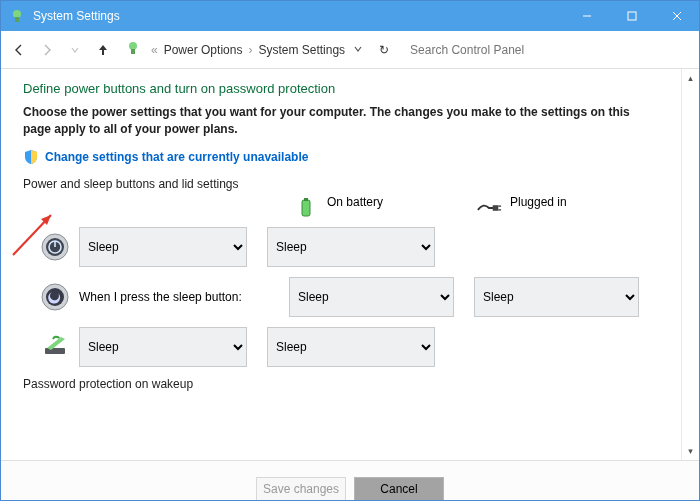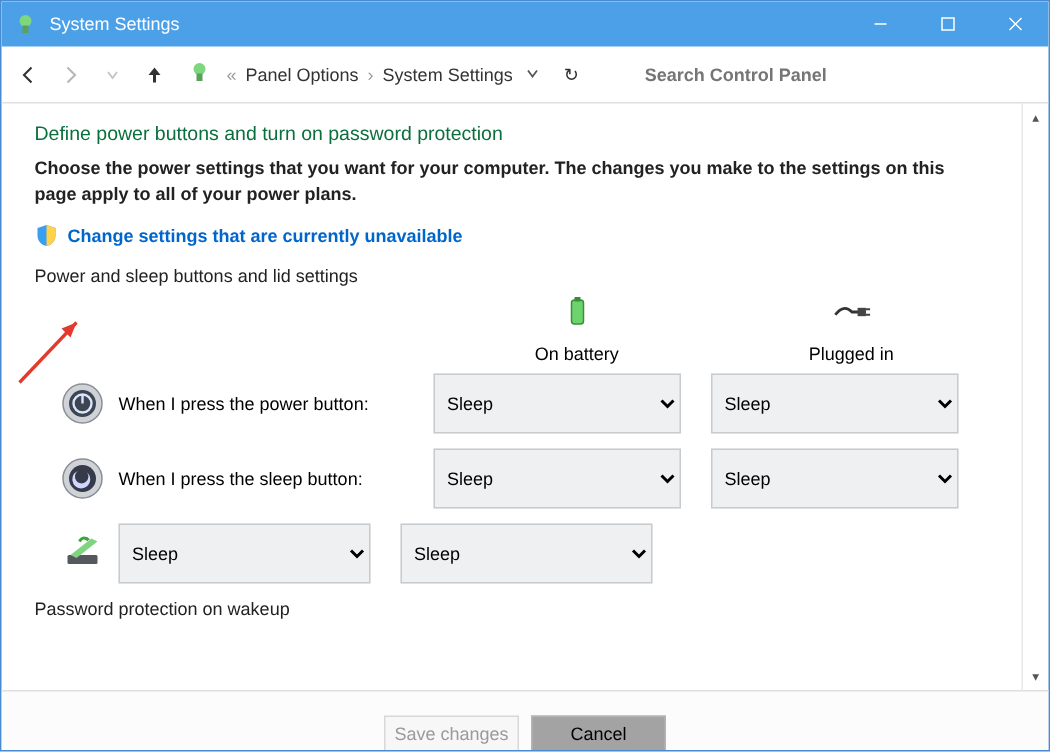--- a/index.html
+++ b/index.html
@@ -10,33 +10,33 @@
 .titlebar .spacer { flex: 1; }
 .titlebar .winbtn { width: 45px; height: 30px; display: flex; align-items: center; justify-content: center; cursor: pointer; }
 .titlebar .winbtn svg { stroke: #fff; fill: none; }
 .toolbar { height: 38px; border-bottom: 1px solid #e0e0e0; display: flex; align-items: center; padding: 0 6px; gap: 4px; font-size: 12px; color: #333; }
 .toolbar .navbtn { width: 24px; height: 24px; display: flex; align-items: center; justify-content: center; cursor: pointer; }
 .toolbar .navbtn.disabled { opacity: 0.35; cursor: default; }
 .toolbar .sep { color: #999; margin: 0 2px; }
 .toolbar .crumb { cursor: pointer; }
 .toolbar .dropdown { margin-left: 4px; cursor: pointer; }
 .toolbar .refresh { margin-left: 6px; cursor: pointer; width: 22px; text-align:center; }
-.toolbar .search { flex: 1; margin-left: 27px; border: 1px solid transparent; padding: 4px 6px; color: #888; font-size: 12px; font-weight: bold; }
+.toolbar .search { flex: 1; margin-left: 4px; border: 1px solid transparent; padding: 4px 6px; color: #888; font-size: 12px; }
 .content-wrap { position: relative; height: calc(501px - 30px - 38px - 42px); display:flex; }
 .content { flex:1; padding: 12px 22px 4px 22px; overflow-y: auto; }
 .scrollbar { width: 18px; border-left: 1px solid #e8e8e8; position: relative; }
 .scroll-arrow { height: 18px; display:flex; align-items:center; justify-content:center; font-size:9px; color:#555; }
 h1 { color: #0a6f3c; font-size: 13px; font-weight: 400; margin-bottom: 8px; }
 .desc { font-size: 12px; color: #222; line-height: 1.45; margin-bottom: 10px; font-weight: bold; }
 .link-row { display: flex; align-items: center; gap: 6px; margin-bottom: 12px; font-size: 12px; }
 .link-row a { color: #0066cc; text-decoration: none; cursor: pointer; font-weight: bold; }
 .shield-icon { width: 16px; height: 16px; }
 .section-title { font-size: 12px; color: #222; margin: 6px 0 4px 0; }
 .col-headers { display: flex; margin-left: 270px; margin-top: 4px; margin-bottom: 6px; }
-.col-head { width: 190px; display: flex; align-items: center; gap: 8px; font-size: 12px; flex-direction: column; }
+.col-head { width: 190px; display: flex; align-items: flex-start; gap: 8px; font-size: 12px; }
 .col-head .bat-icon, .col-head .plug-icon { width: 26px; height: 26px; display:flex; align-items:center; justify-content:center; }
 .setting-row { display: flex; align-items: center; margin-bottom: 10px; padding-left: 18px; }
 .setting-row .row-icon { width: 28px; height: 28px; margin-right: 10px; display:flex; align-items:center; justify-content:center; }
 .setting-row .row-label { width: 214px; font-size: 12px; }
 .setting-row select { width: 168px; height: 40px; font-size: 12px; background: #eef0f2; border: 1px solid #c8cbce; padding: 1px 4px; margin-right: 20px; cursor: pointer; }
 .footer { height: 56px; border-top: 1px solid #e0e0e0; display: flex; align-items: center; justify-content: center; padding: 0 4px; gap: 8px; background: #fcfcfc; }
 .footer button { min-width: 90px; height: 24px; font-size: 12px; border: 1px solid #b5b5b5; background: #a3a3a3; cursor: pointer; }
 .footer button:disabled { color: #9a9a9a; background: #f7f7f7; border-color: #d8d8d8; cursor: default; }
 .red-arrow { position: absolute; left: 6px; top: 132px; pointer-events: none; }
 </style>
@@ -91,21 +91,21 @@
         <path d="M8 3 L4 8 L7 8 L7 13 L9 13 L9 8 L12 8 Z" fill="#333"></path>
       </svg>
     </div>
   <span style="margin:0 4px 0 6px;">
     <svg viewBox="0 0 16 16" width="16" height="16">
         <circle cx="8" cy="6" r="4" fill="#7ed67e"></circle>
         <rect x="6" y="9" width="4" height="5" fill="#5aa25a"></rect>
       </svg>
   </span>
   <span class="sep">«</span>
-  <span class="crumb">Panel Options</span>
+  <span class="crumb">Power Options</span>
   <span class="sep">›</span>
   <span class="crumb">System Settings</span>
   <span class="dropdown"><svg width="10" height="10" viewBox="0 0 10 10">
         <path d="M2 3 L5 7 L8 3" stroke="#555" fill="none" stroke-width="1.2"></path>
       </svg></span>
   <span class="refresh">↻</span>
   <input class="search" placeholder="Search Control Panel" style="">
 </div>
 
 <div class="content-wrap">
@@ -150,21 +150,20 @@
 
     <div class="setting-row">
       <span class="row-icon">
         <svg viewBox="0 0 28 28" width="28" height="28">
             <circle cx="14" cy="14" r="13" fill="#cfd3d8" stroke="#8a8f96"></circle>
             <circle cx="14" cy="14" r="9" fill="#3f4550"></circle>
             <circle cx="14" cy="14" r="6" fill="none" stroke="#d7e6ff" stroke-width="1.6"></circle>
             <line x1="14" y1="8" x2="14" y2="14" stroke="#d7e6ff" stroke-width="1.6"></line>
           </svg>
       </span>
-      <span class="row-label">When I press the power button:</span>
       <select><option>Sleep</option></select>
       <select><option>Sleep</option></select>
     </div>
 
     <div class="setting-row">
       <span class="row-icon">
         <svg viewBox="0 0 28 28" width="28" height="28">
             <circle cx="14" cy="14" r="13" fill="#cfd3d8" stroke="#8a8f96"></circle>
             <circle cx="14" cy="14" r="9" fill="#373a48"></circle>
             <path d="M17 10 A6 6 0 1 1 11 9 A4.5 4.5 0 1 0 17 10 Z" fill="#cfd9ff"></path>

